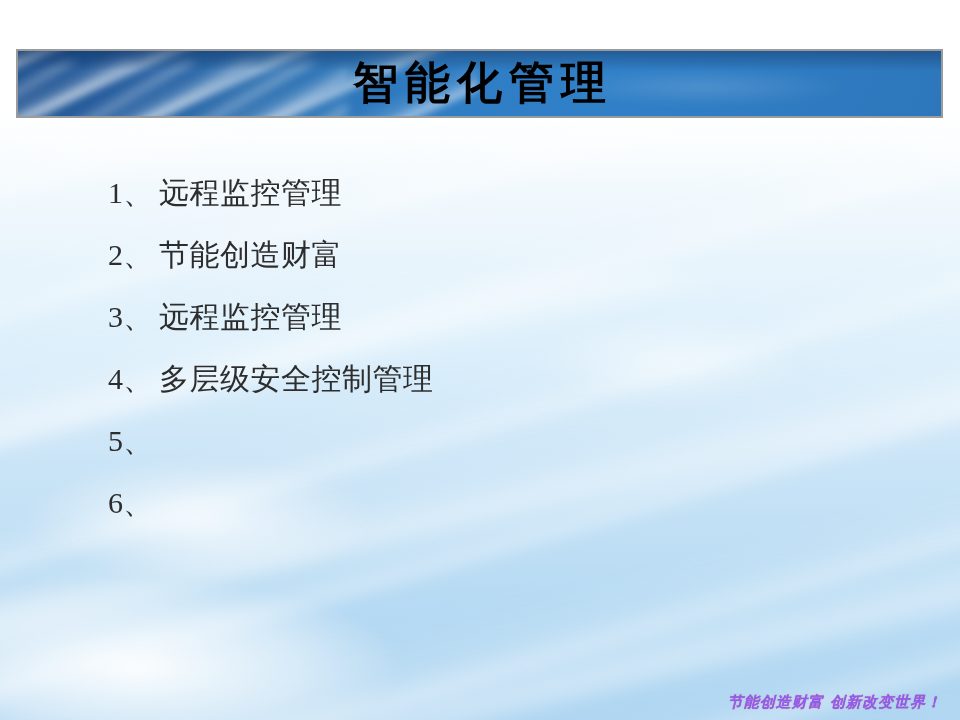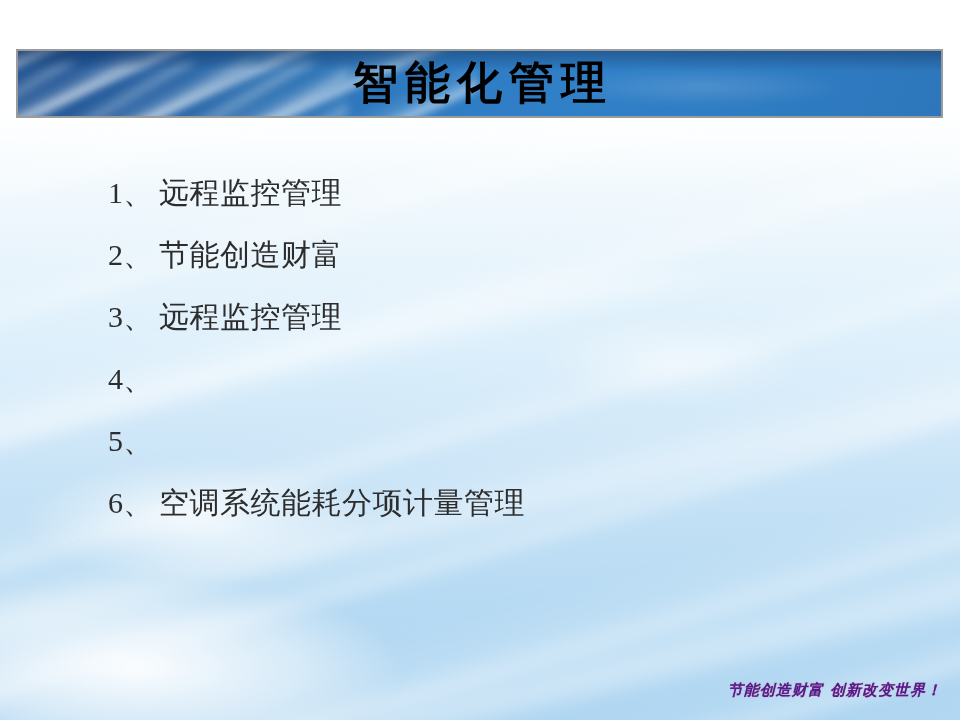--- a/index.html
+++ b/index.html
@@ -230,22 +230,22 @@
   .item-label {
     font-size: 30px;
     color: #2d2d2d;
     letter-spacing: 0.5px;
   }
 
   
   #footer-slogan {
     position: absolute;
     right: 18px;
-    bottom: 20px;
-    color: #4c1d95;
+    bottom: 8px;
+    color: #8b5cf6;
     font-family: "DejaVu Sans", "Liberation Sans", sans-serif;
     font-weight: 700;
     font-size: 15px;
     letter-spacing: 1px;
     font-style: italic;
     white-space: nowrap;
     text-shadow: 0 0 1px rgba(240,20,20,0.6);
     z-index: 5;
   }
 </style>
@@ -287,30 +287,30 @@
 
     <div class="list-item">
       <span class="item-num">3</span>
       <span class="item-sep">、</span>
       <span class="item-label">远程监控管理</span>
     </div>
 
     <div class="list-item">
       <span class="item-num">4</span>
       <span class="item-sep">、</span>
+      <span class="item-label">多层级安全控制管理</span>
     </div>
 
     <div class="list-item">
       <span class="item-num">5</span>
       <span class="item-sep">、</span>
     </div>
 
     <div class="list-item">
       <span class="item-num">6</span>
       <span class="item-sep">、</span>
-      <span class="item-label">空调系统能耗分项计量管理</span>
     </div>
 
   </div>
 
   <div id="footer-slogan">节能创造财富 创新改变世界！</div>
 
 </div>
 
 </body></html>

